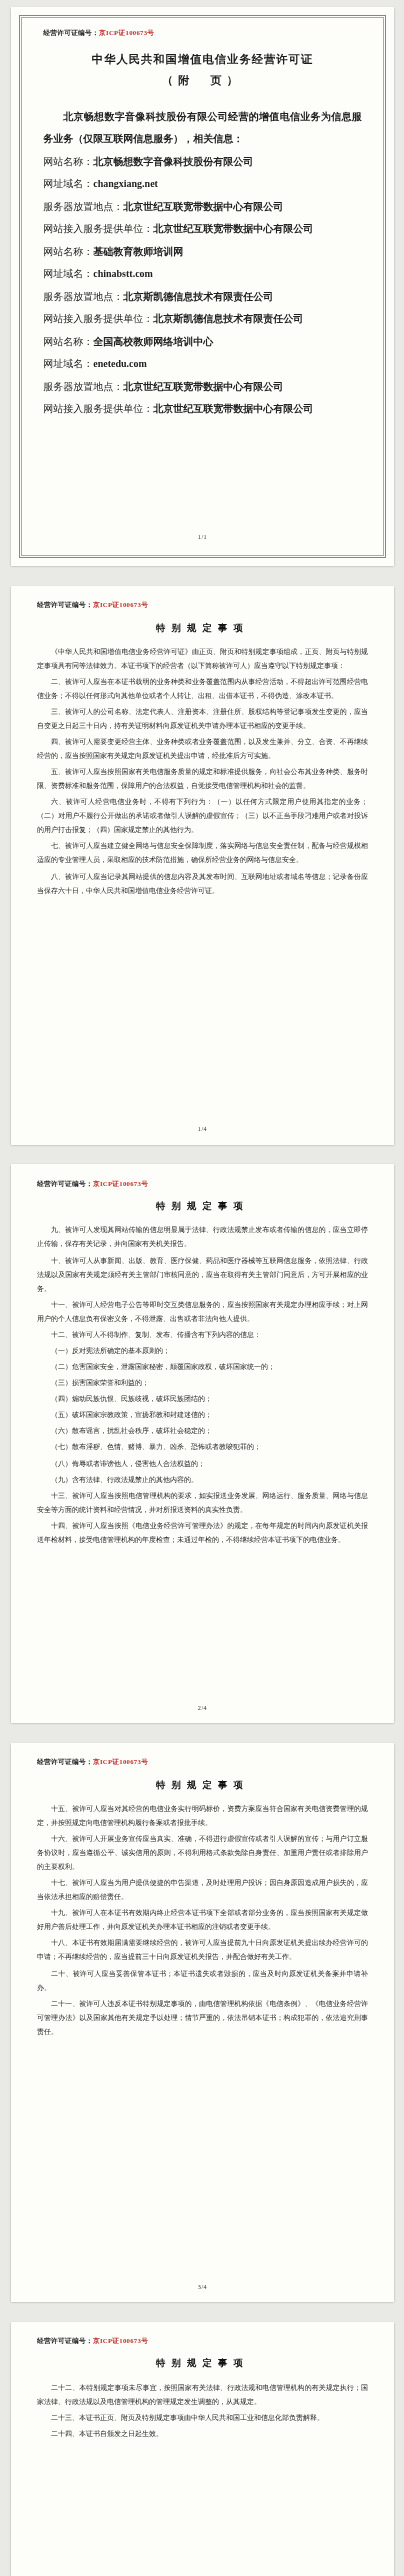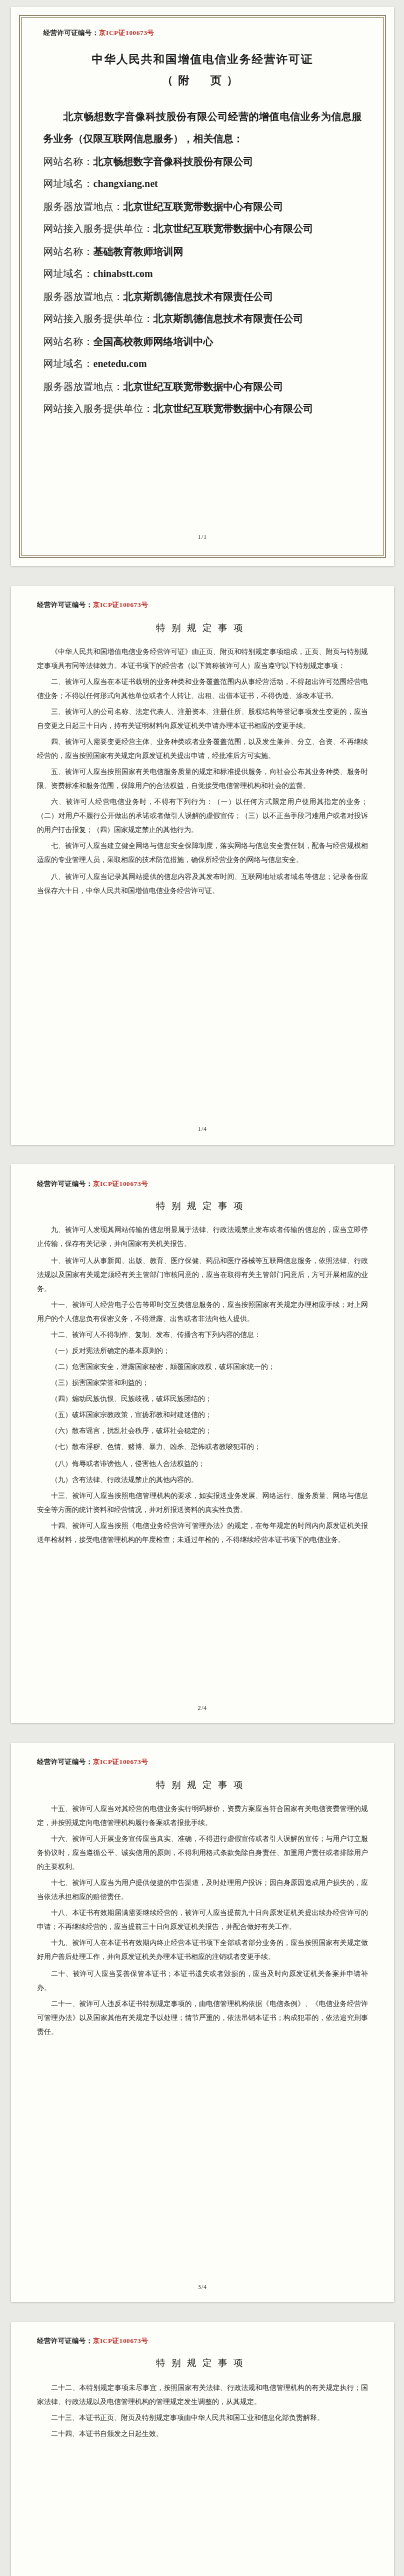--- a/index.html
+++ b/index.html
@@ -47,21 +47,21 @@
     margin-top: 6.2px;
   }
   .cert-body { margin-top: 17.5px; font-size: 10px; font-weight: 600; line-height: 2.25; color: #222; }
   .cert-intro { text-indent: 2em; text-align: justify; }
   .cert-line .lbl { font-weight: 400; }
   
   .page.prov { padding: 15.5px 26px 31px 26px; }
   .prov-title {
     text-align: center;
     font-size: 9.3px;
-    font-weight: normal;
+    font-weight: bold;
     letter-spacing: 6.2px;
     margin: 11.3px 0 10.3px 0;
     color: #111;
   }
   .prov-body p {
     font-size: 7px;
     line-height: 2.0;
     text-align: justify;
     text-indent: 2em;
     margin-bottom: 2.1px;
@@ -158,22 +158,22 @@
 <div class="page prov">
   <div class="lic-no">
     <span>经营许可证编号：</span><span class="num">京ICP证100673号</span>
   </div>
   <h2 class="prov-title">特别规定事项</h2>
   <div class="prov-body">
 
   <p>十五、被许可人应当对其经营的电信业务实行明码标价，资费方案应当符合国家有关电信资费管理的规定，并按照规定向电信管理机构履行备案或者报批手续。</p>
       <p>十六、被许可人开展业务宣传应当真实、准确，不得进行虚假宣传或者引人误解的宣传；与用户订立服务协议时，应当遵循公平、诚实信用的原则，不得利用格式条款免除自身责任、加重用户责任或者排除用户的主要权利。</p>
       <p>十七、被许可人应当为用户提供便捷的申告渠道，及时处理用户投诉；因自身原因造成用户损失的，应当依法承担相应的赔偿责任。</p>
+      <p>十九、被许可人在本证书有效期内终止经营本证书项下全部或者部分业务的，应当按照国家有关规定做好用户善后处理工作，并向原发证机关办理本证书相应的注销或者变更手续。</p>
       <p>十八、本证书有效期届满需要继续经营的，被许可人应当提前九十日向原发证机关提出续办经营许可的申请；不再继续经营的，应当提前三十日向原发证机关报告，并配合做好有关工作。</p>
-      <p>十九、被许可人在本证书有效期内终止经营本证书项下全部或者部分业务的，应当按照国家有关规定做好用户善后处理工作，并向原发证机关办理本证书相应的注销或者变更手续。</p>
       <p>二十、被许可人应当妥善保管本证书；本证书遗失或者毁损的，应当及时向原发证机关备案并申请补办。</p>
       <p>二十一、被许可人违反本证书特别规定事项的，由电信管理机构依据《电信条例》、《电信业务经营许可管理办法》以及国家其他有关规定予以处理；情节严重的，依法吊销本证书；构成犯罪的，依法追究刑事责任。</p>
     </div>
   <div class="page-no">3/4</div>
 </div>
 
 <div class="page prov">
   <div class="lic-no">
     <span>经营许可证编号：</span><span class="num">京ICP证100673号</span>
   </div>

